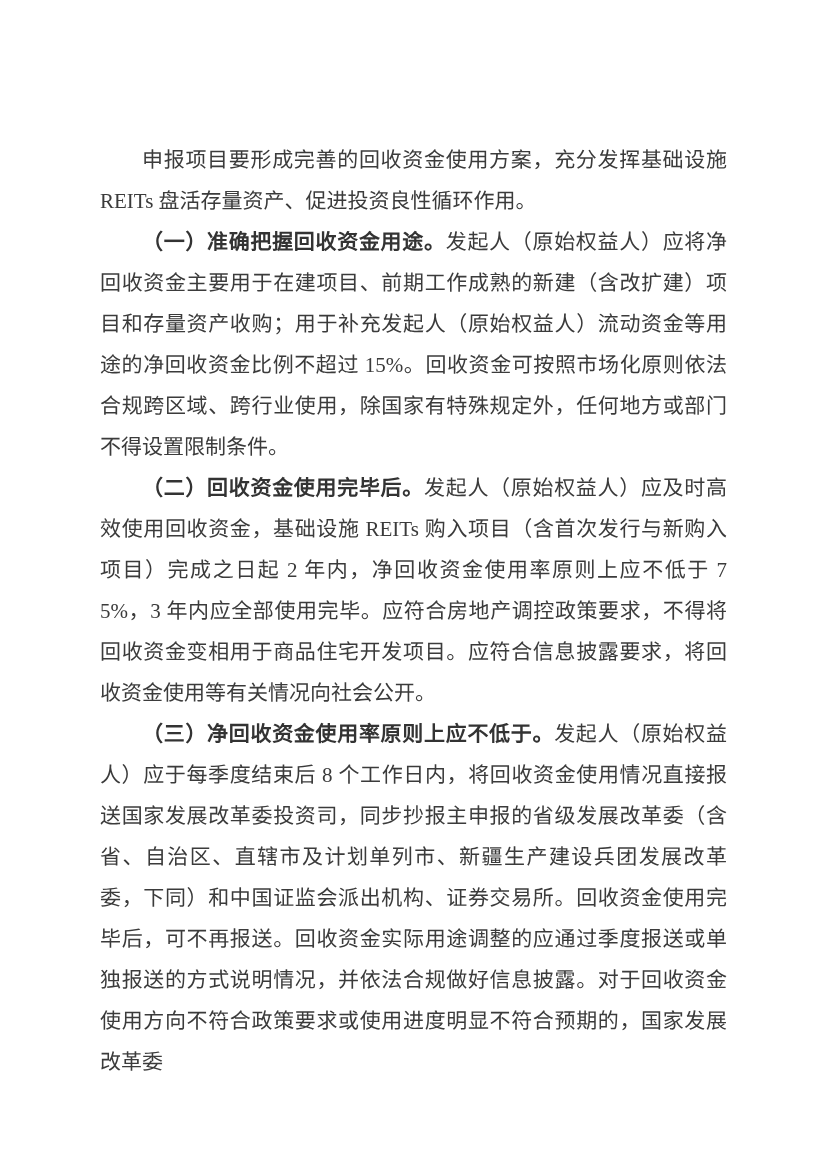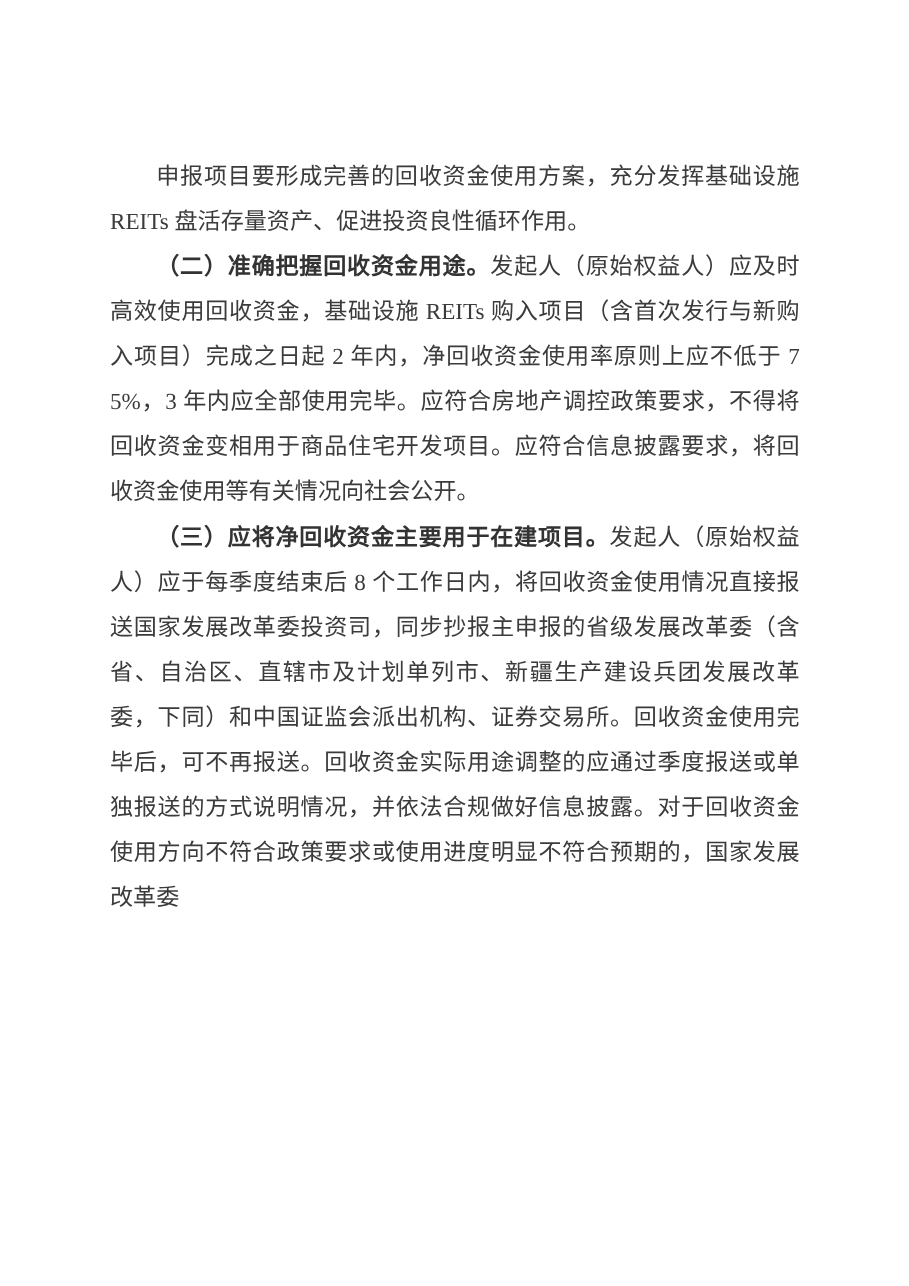--- a/index.html
+++ b/index.html
@@ -38,19 +38,20 @@
   }
 </style>
 </head>
 <body>
 
 <div class="page">
   <div class="content">
 
     <p class="para"><span>申报项目要形成完善的回收资金使用方案，充分发挥基础设施 REITs 盘活存量资产、促进投资良性循环作用。</span></p>
 
+    <p class="para"><span class="lead">（一）准确把握回收资金用途。</span><span>发起人（原始权益人）应将净回收资金主要用于在建项目、前期工作成熟的新建（含改扩建）项目和存量资产收购；用于补充发起人（原始权益人）流动资金等用途的净回收资金比例不超过 15%。回收资金可按照市场化原则依法合规跨区域、跨行业使用，除国家有特殊规定外，任何地方或部门不得设置限制条件。</span></p>
 
-    <p class="para"><span class="lead">（二）准确把握回收资金用途。</span><span>发起人（原始权益人）应及时高效使用回收资金，基础设施 REITs 购入项目（含首次发行与新购入项目）完成之日起 2 年内，净回收资金使用率原则上应不低于 75%，3 年内应全部使用完毕。应符合房地产调控政策要求，不得将回收资金变相用于商品住宅开发项目。应符合信息披露要求，将回收资金使用等有关情况向社会公开。</span></p>
+    <p class="para"><span class="lead">（二）回收资金使用完毕后。</span><span>发起人（原始权益人）应及时高效使用回收资金，基础设施 REITs 购入项目（含首次发行与新购入项目）完成之日起 2 年内，净回收资金使用率原则上应不低于 75%，3 年内应全部使用完毕。应符合房地产调控政策要求，不得将回收资金变相用于商品住宅开发项目。应符合信息披露要求，将回收资金使用等有关情况向社会公开。</span></p>
 
-    <p class="para"><span class="lead">（三）应将净回收资金主要用于在建项目。</span><span>发起人（原始权益人）应于每季度结束后 8 个工作日内，将回收资金使用情况直接报送国家发展改革委投资司，同步抄报主申报的省级发展改革委（含省、自治区、直辖市及计划单列市、新疆生产建设兵团发展改革委，下同）和中国证监会派出机构、证券交易所。回收资金使用完毕后，可不再报送。回收资金实际用途调整的应通过季度报送或单独报送的方式说明情况，并依法合规做好信息披露。对于回收资金使用方向不符合政策要求或使用进度明显不符合预期的，国家发展改革委</span></p>
+    <p class="para"><span class="lead">（三）净回收资金使用率原则上应不低于。</span><span>发起人（原始权益人）应于每季度结束后 8 个工作日内，将回收资金使用情况直接报送国家发展改革委投资司，同步抄报主申报的省级发展改革委（含省、自治区、直辖市及计划单列市、新疆生产建设兵团发展改革委，下同）和中国证监会派出机构、证券交易所。回收资金使用完毕后，可不再报送。回收资金实际用途调整的应通过季度报送或单独报送的方式说明情况，并依法合规做好信息披露。对于回收资金使用方向不符合政策要求或使用进度明显不符合预期的，国家发展改革委</span></p>
 
   </div>
 </div>
 
 </body></html>

